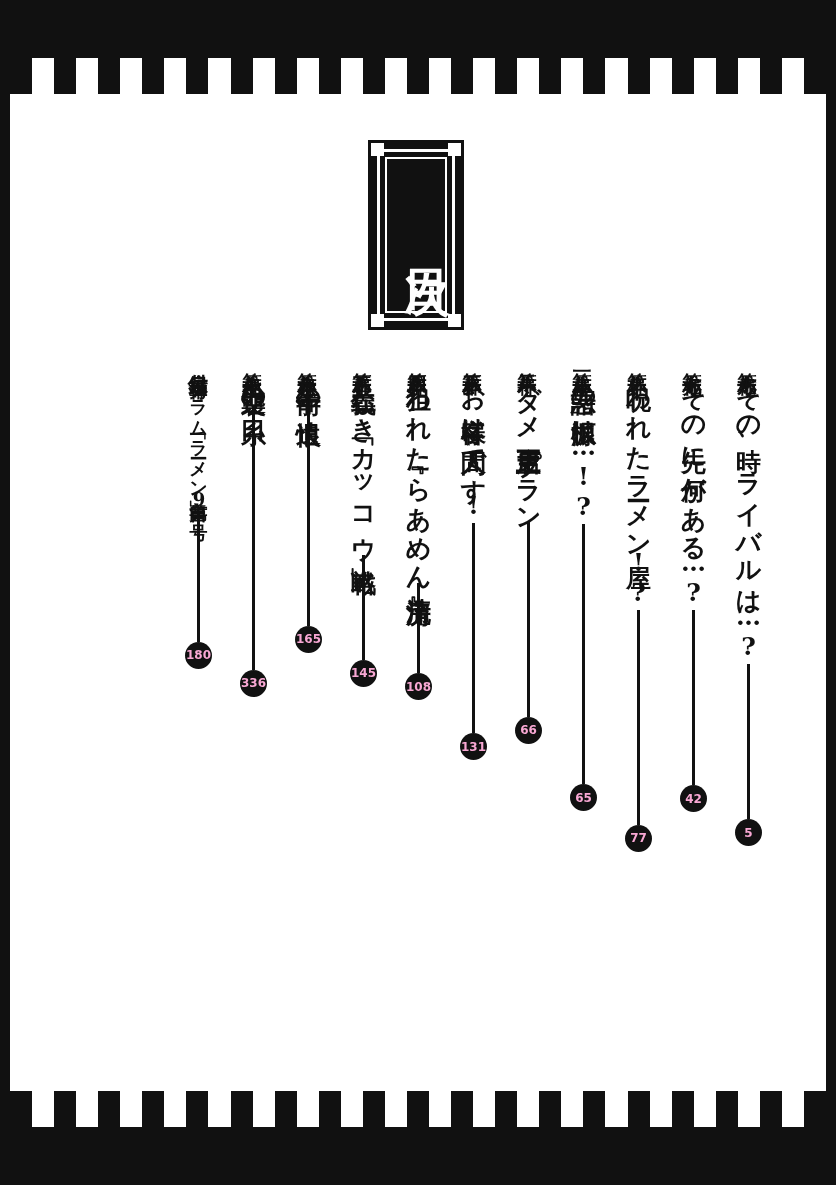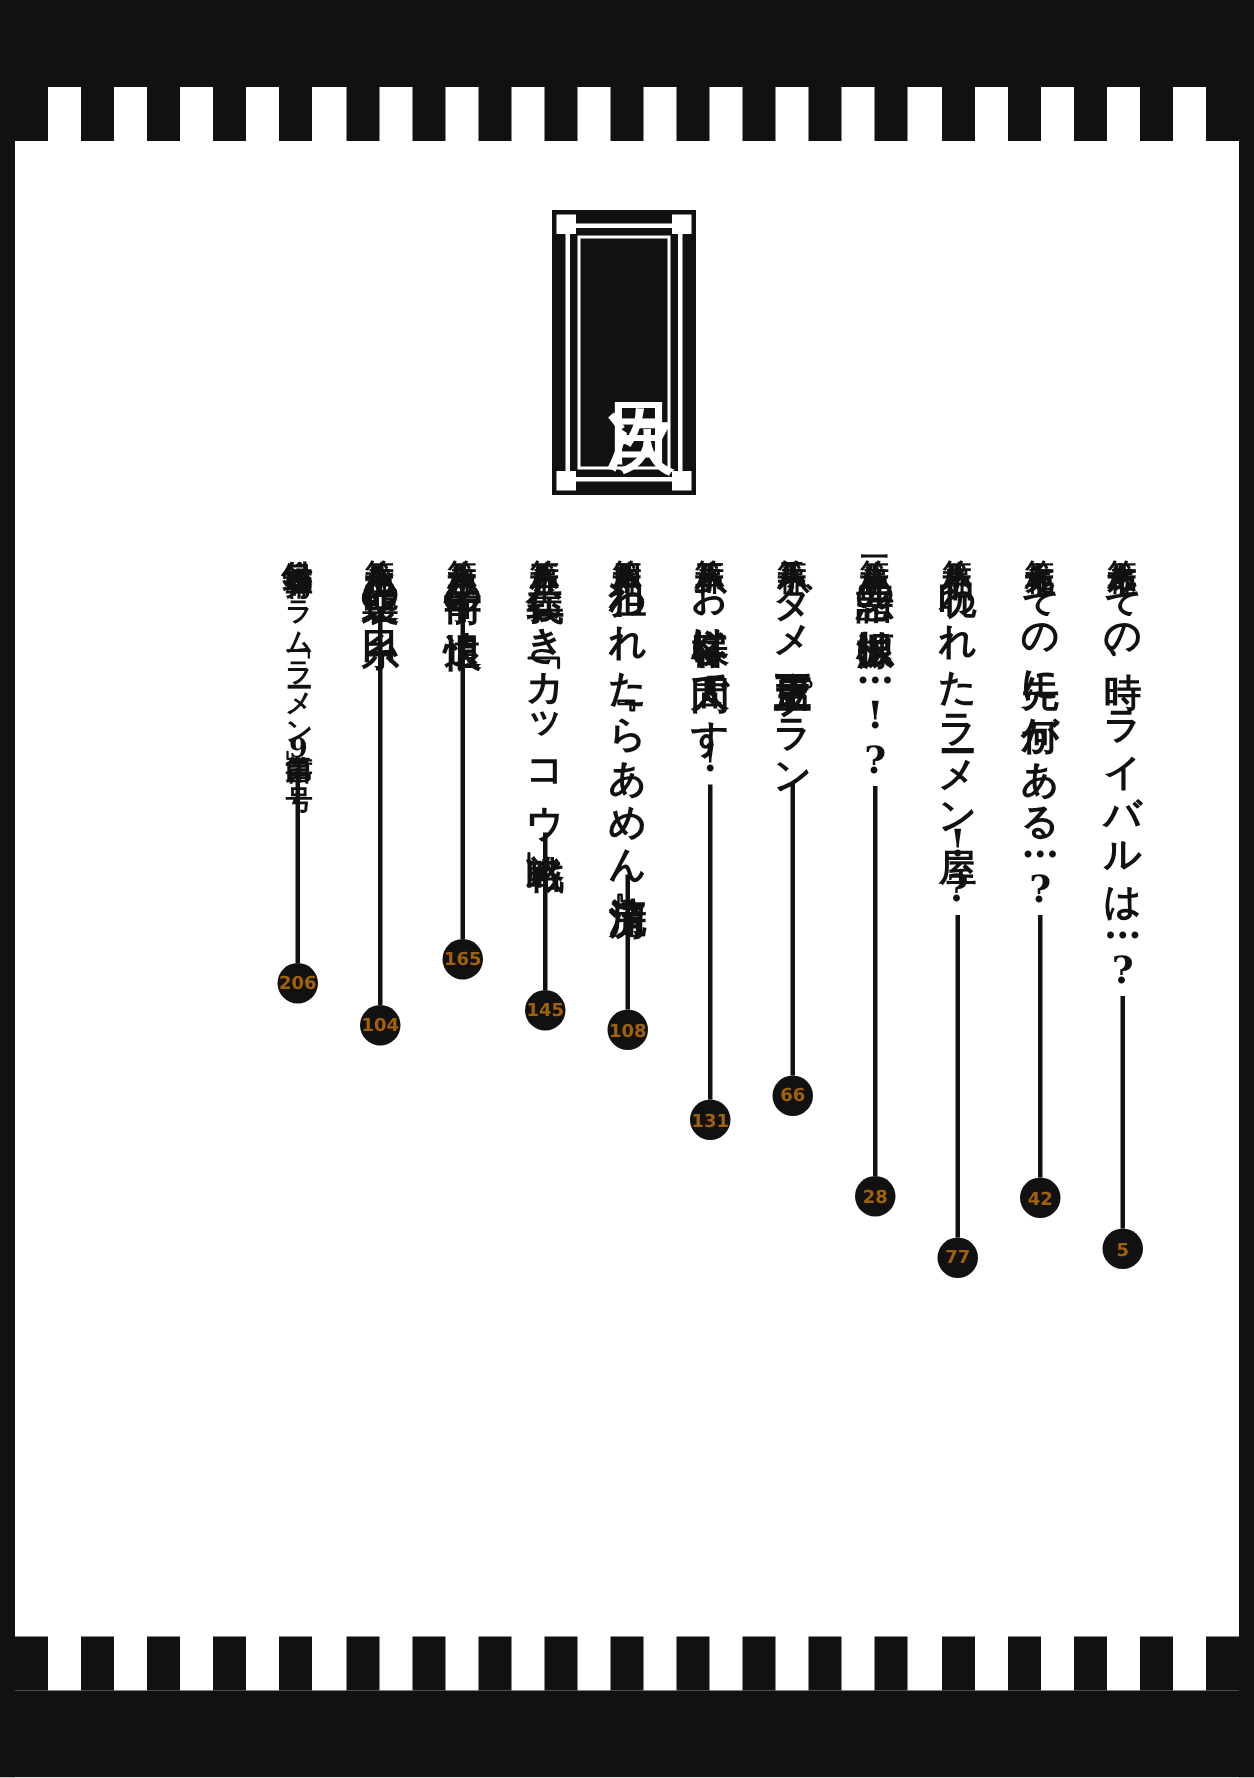--- a/index.html
+++ b/index.html
@@ -162,21 +162,21 @@
     width: 3px;
     background: #111111;
     flex: 0 0 auto;
     margin-top: 2px;
   }
   .page-badge {
     width: 27px;
     height: 27px;
     border-radius: 50%;
     background: #111111;
-    color: #a16207;
+    color: #f9a8d4;
     font-family: "DejaVu Sans", "Liberation Sans", sans-serif;
     font-size: 12px;
     font-weight: bold;
     display: flex;
     align-items: center;
     justify-content: center;
     flex: 0 0 auto;
   }
 </style>
 </head>
@@ -290,21 +290,21 @@
         <div class="page-badge">42</div>
       </div>
       <div class="entry">
         <div class="entry-text"><span class="entry-num">第八十杯</span><span class="entry-title">呪われたラーメン屋!?</span></div>
         <div class="leader" style="height: 215px;"></div>
         <div class="page-badge">77</div>
       </div>
       <div class="entry">
         <div class="entry-text"><span class="entry-num">第八十一杯</span><span class="entry-title">諸悪の根源は…!?</span></div>
         <div class="leader" style="height: 260px;"></div>
-        <div class="page-badge">28</div>
+        <div class="page-badge">65</div>
       </div>
       <div class="entry">
         <div class="entry-text"><span class="entry-num">第八十二杯</span><span class="entry-title">ダメ店主更正プラン</span></div>
         <div class="leader" style="height: 195px;"></div>
         <div class="page-badge">66</div>
       </div>
       <div class="entry">
         <div class="entry-text"><span class="entry-num">第八十三杯</span><span class="entry-title">お客様は人間です!</span></div>
         <div class="leader" style="height: 210px;"></div>
         <div class="page-badge">131</div>
@@ -320,22 +320,22 @@
         <div class="page-badge">145</div>
       </div>
       <div class="entry">
         <div class="entry-text"><span class="entry-num">第八十六杯</span><span class="entry-title">十年前の遺恨</span></div>
         <div class="leader" style="height: 220px;"></div>
         <div class="page-badge">165</div>
       </div>
       <div class="entry">
         <div class="entry-text"><span class="entry-num">第八十七杯</span><span class="entry-title">逆襲の糸口</span></div>
         <div class="leader" style="height: 265px;"></div>
-        <div class="page-badge">104</div>
+        <div class="page-badge">336</div>
       </div>
       <div class="entry entry-appendix">
         <div class="entry-text"><span class="entry-num">付録</span><span class="entry-title">石神秀幸・コラム「ラーメン白書」第9号</span></div>
         <div class="leader" style="height: 130px;"></div>
-        <div class="page-badge">206</div>
+        <div class="page-badge">180</div>
       </div>
     </div>
 
 </div>
 
 </body></html>

